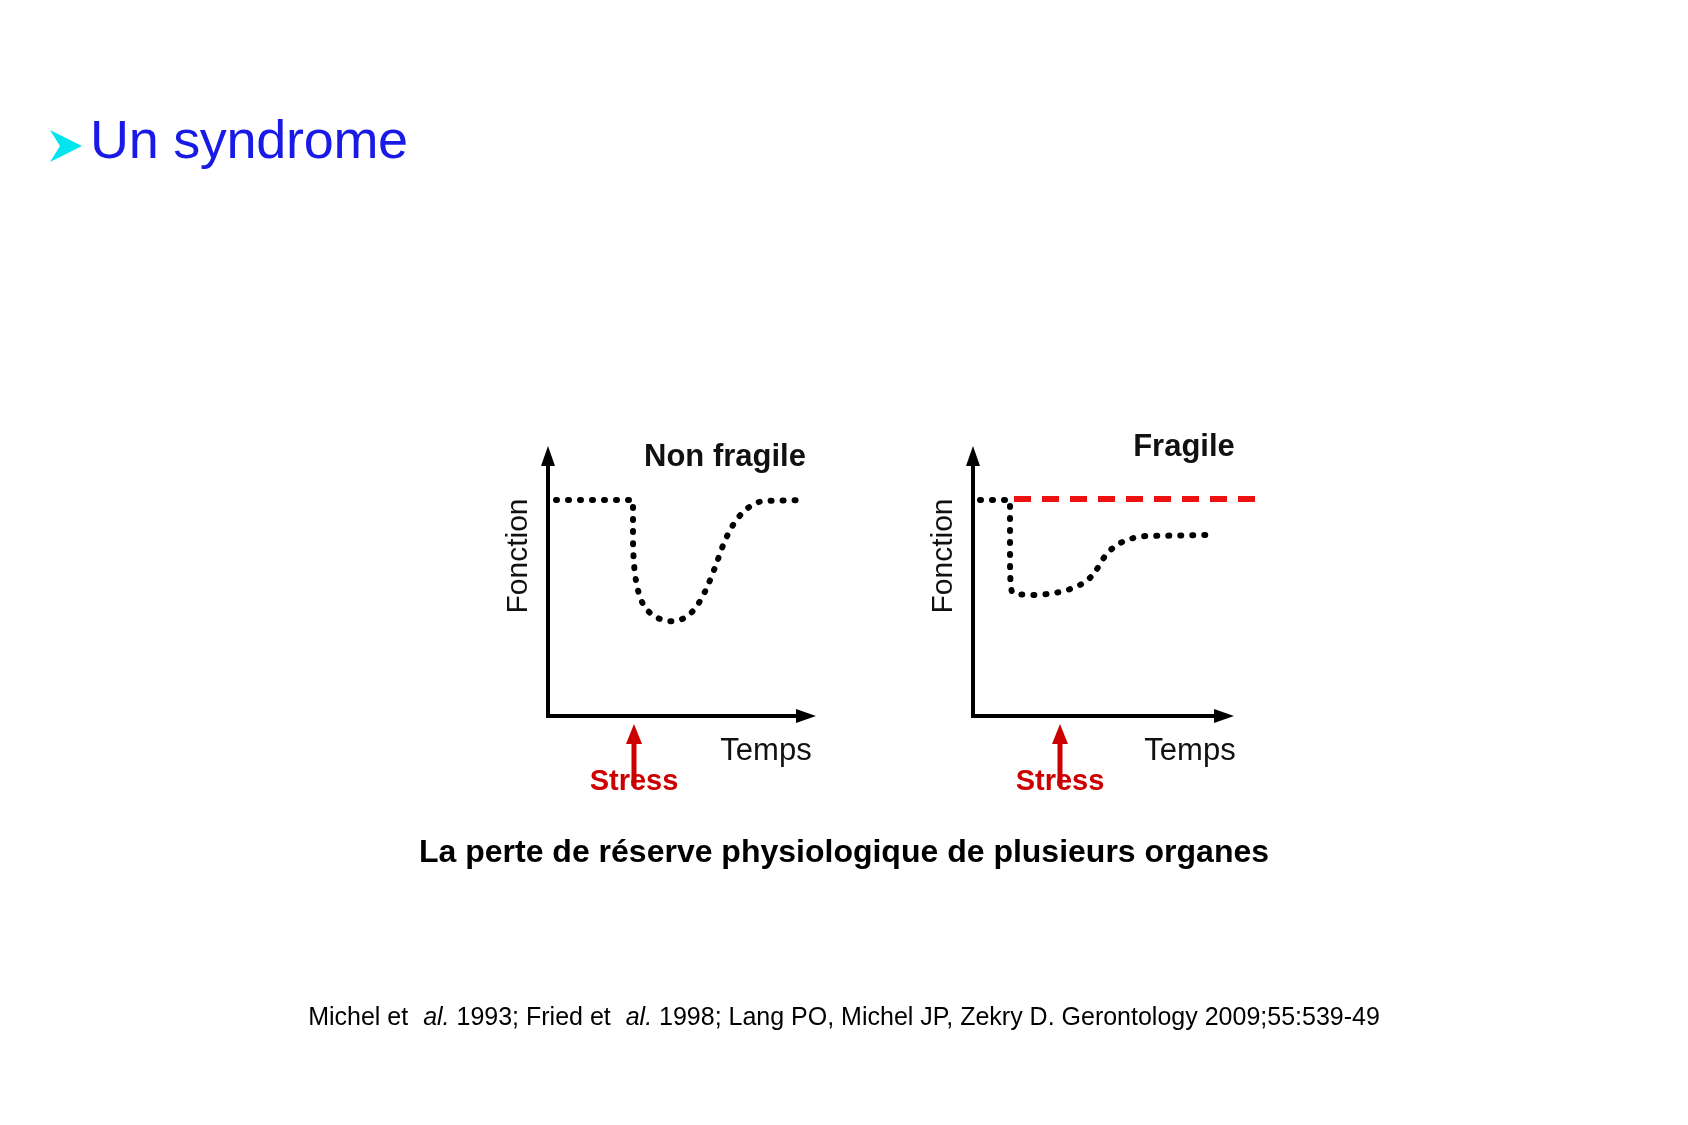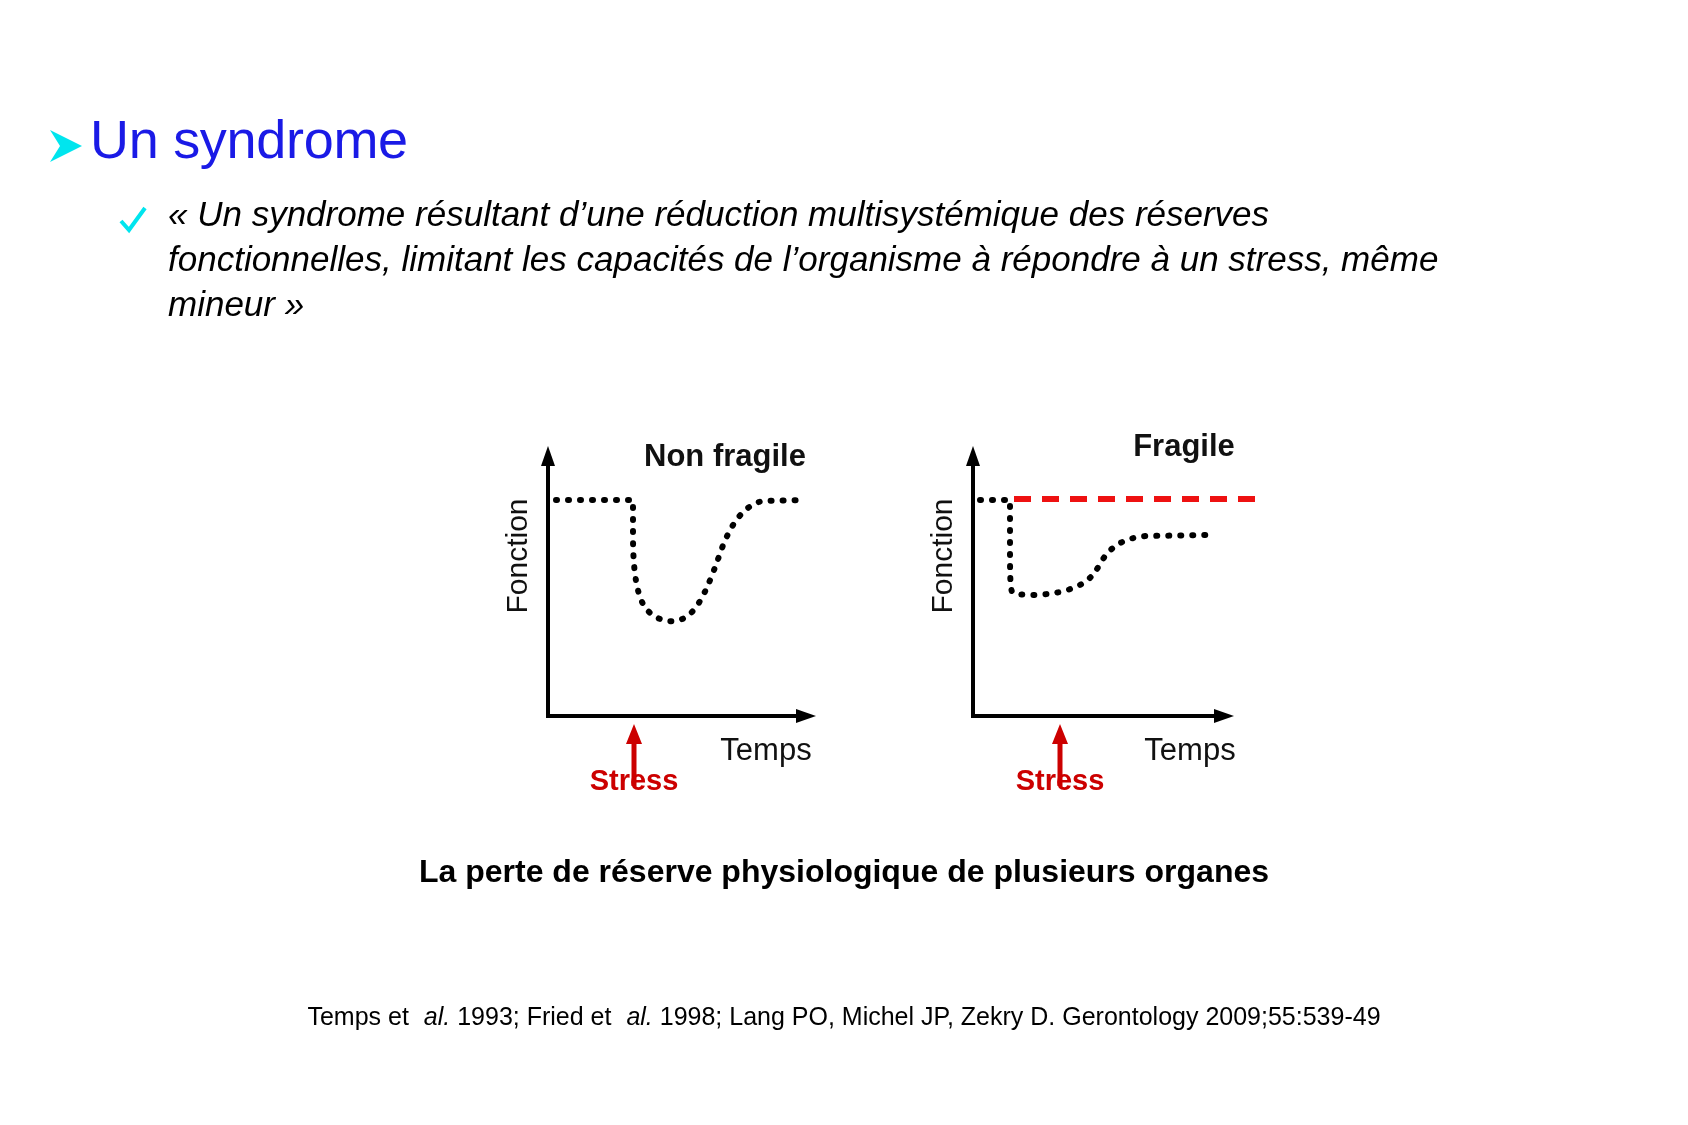--- a/index.html
+++ b/index.html
@@ -76,21 +76,20 @@
   
   .caption {
     position: absolute;
     left: 0;
     top: 833px;
     width: 1688px;
     text-align: center;
     font-size: 32px;
     font-weight: bold;
     color: #000000;
-    margin-top: 20px;
   }
 
   
   .citation {
     position: absolute;
     left: 0;
     top: 1002px;
     width: 1688px;
     text-align: center;
     font-size: 25px;
@@ -103,26 +102,20 @@
 
 <div class="slide">
 
   <div class="title-row">
     <svg class="arrow-bullet" viewBox="0 0 36 40">
       <path d="M2 4 L34 20 L2 36 L12 20 Z" fill="#00e5ee"></path>
     </svg>
     <div class="title-text">Un syndrome</div>
   </div>
 
-  <div class="body-row">
-    <svg class="check-bullet" viewBox="0 0 30 32">
-      <path d="M3 17 L11 26 L27 4" stroke="#00e5ee" stroke-width="4" fill="none" stroke-linecap="butt" stroke-linejoin="miter"></path>
-    </svg>
-    <div class="body-text">« Un syndrome résultant d’une réduction multisystémique des réserves fonctionnelles, limitant les capacités de l’organisme à répondre à un stress, même mineur »</div>
-  </div>
 
   <div class="figure">
     <svg width="1688" height="420" viewBox="0 0 1688 420">
 
       <g>
 
         <text x="527" y="160" transform="rotate(-90 527 160)" text-anchor="middle" font-family="Liberation Sans, sans-serif" font-size="30" fill="#111111">Fonction</text>
 
         <line x1="548" y1="62" x2="548" y2="322" stroke="#000000" stroke-width="4"></line>
         <polygon points="548,50 541,70 555,70" fill="#000000"></polygon>
@@ -171,15 +164,15 @@
         <text x="1060" y="394" text-anchor="middle" font-family="Liberation Sans, sans-serif" font-size="29" font-weight="bold" fill="#cc0000">Stress</text>
 
         <text x="1190" y="302" text-anchor="middle" font-family="Liberation Sans, sans-serif" font-size="31" fill="#111111" transform="translate(0,62)">Temps</text>
       </g>
 
     </svg>
   </div>
 
   <div class="caption">La perte de réserve physiologique de plusieurs organes</div>
 
-  <div class="citation"><span>Temps et </span><i>al.</i><span> 1993; Fried et </span><i>al.</i><span> 1998; Lang PO, Michel JP, Zekry D. Gerontology 2009;55:539-49</span></div>
+  <div class="citation"><span>Michel et </span><i>al.</i><span> 1993; Fried et </span><i>al.</i><span> 1998; Lang PO, Michel JP, Zekry D. Gerontology 2009;55:539-49</span></div>
 
 </div>
 
 </body></html>

